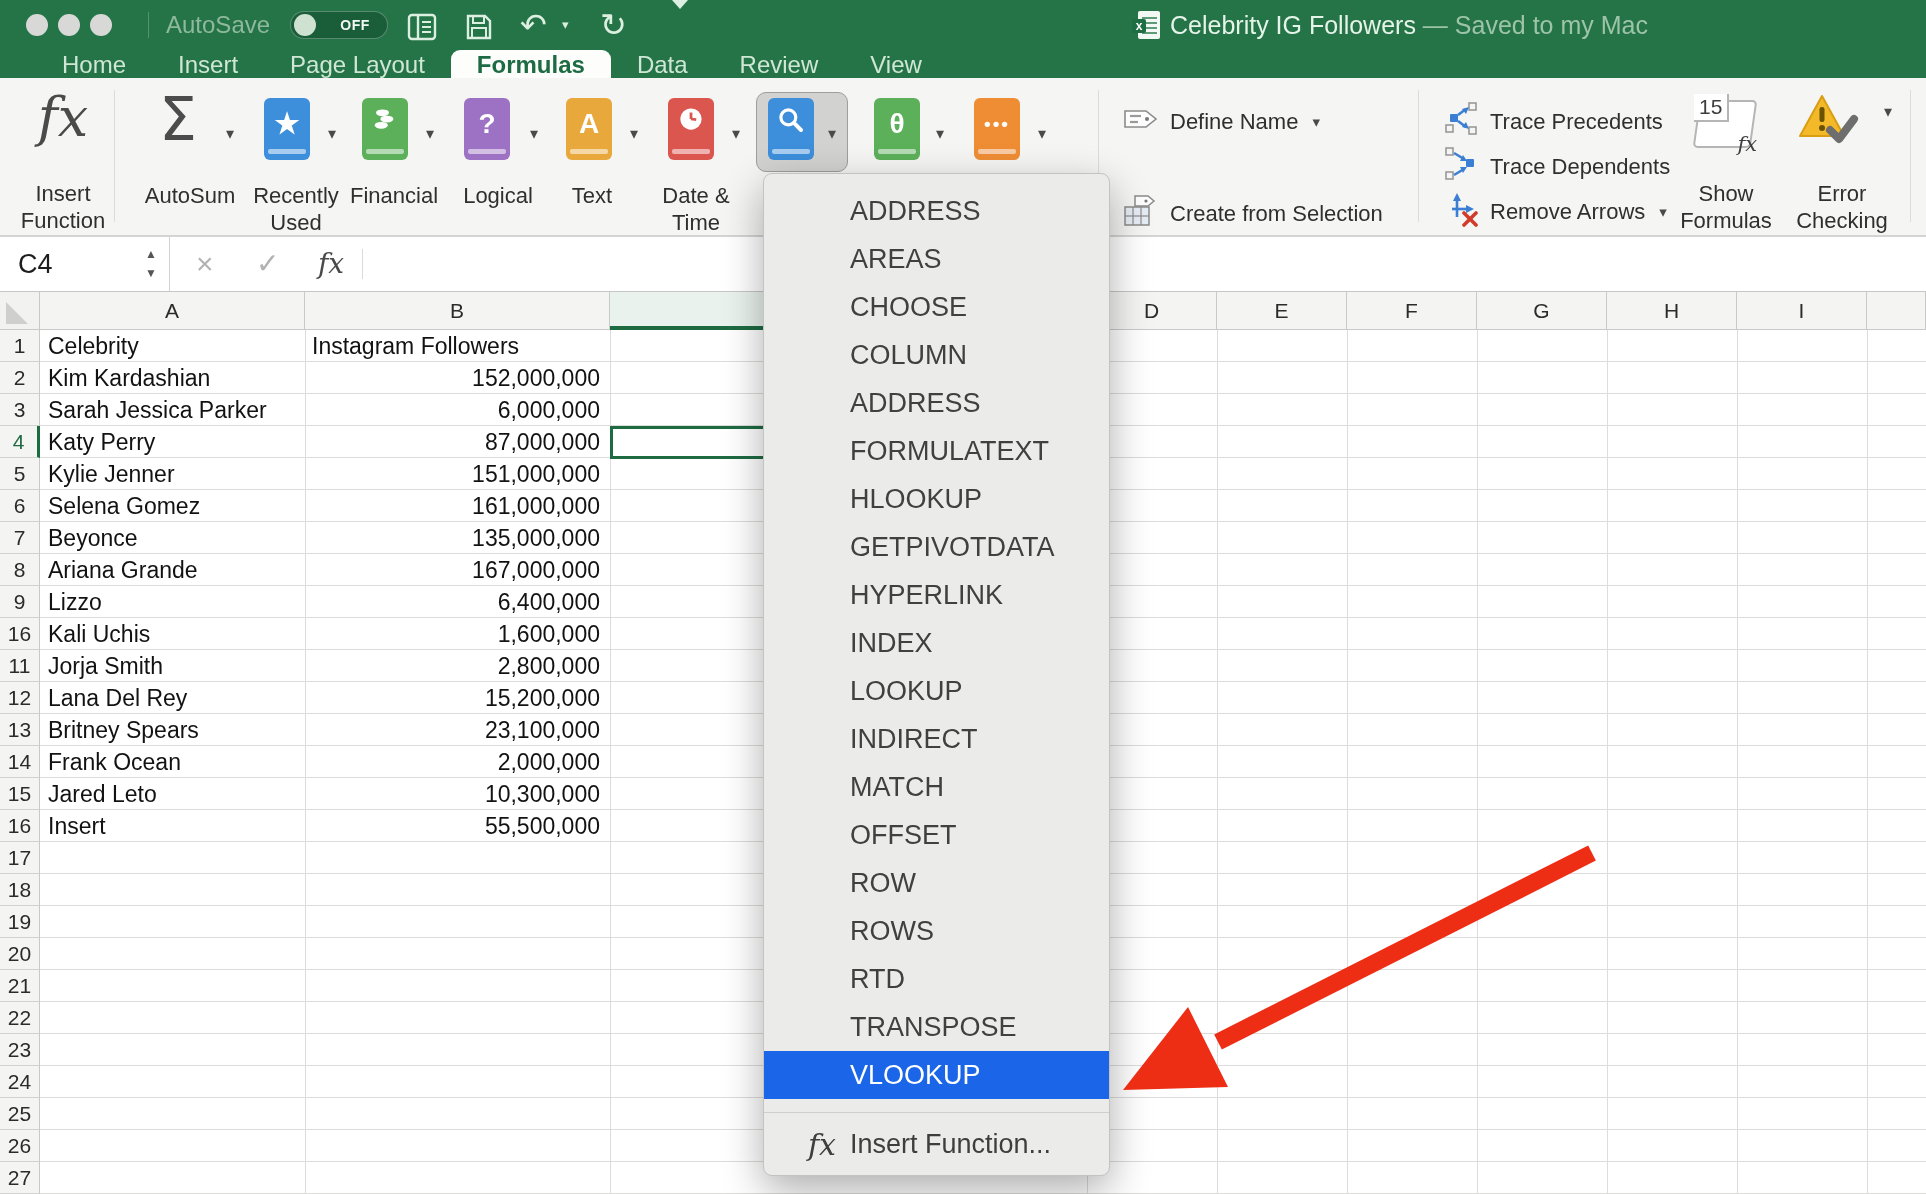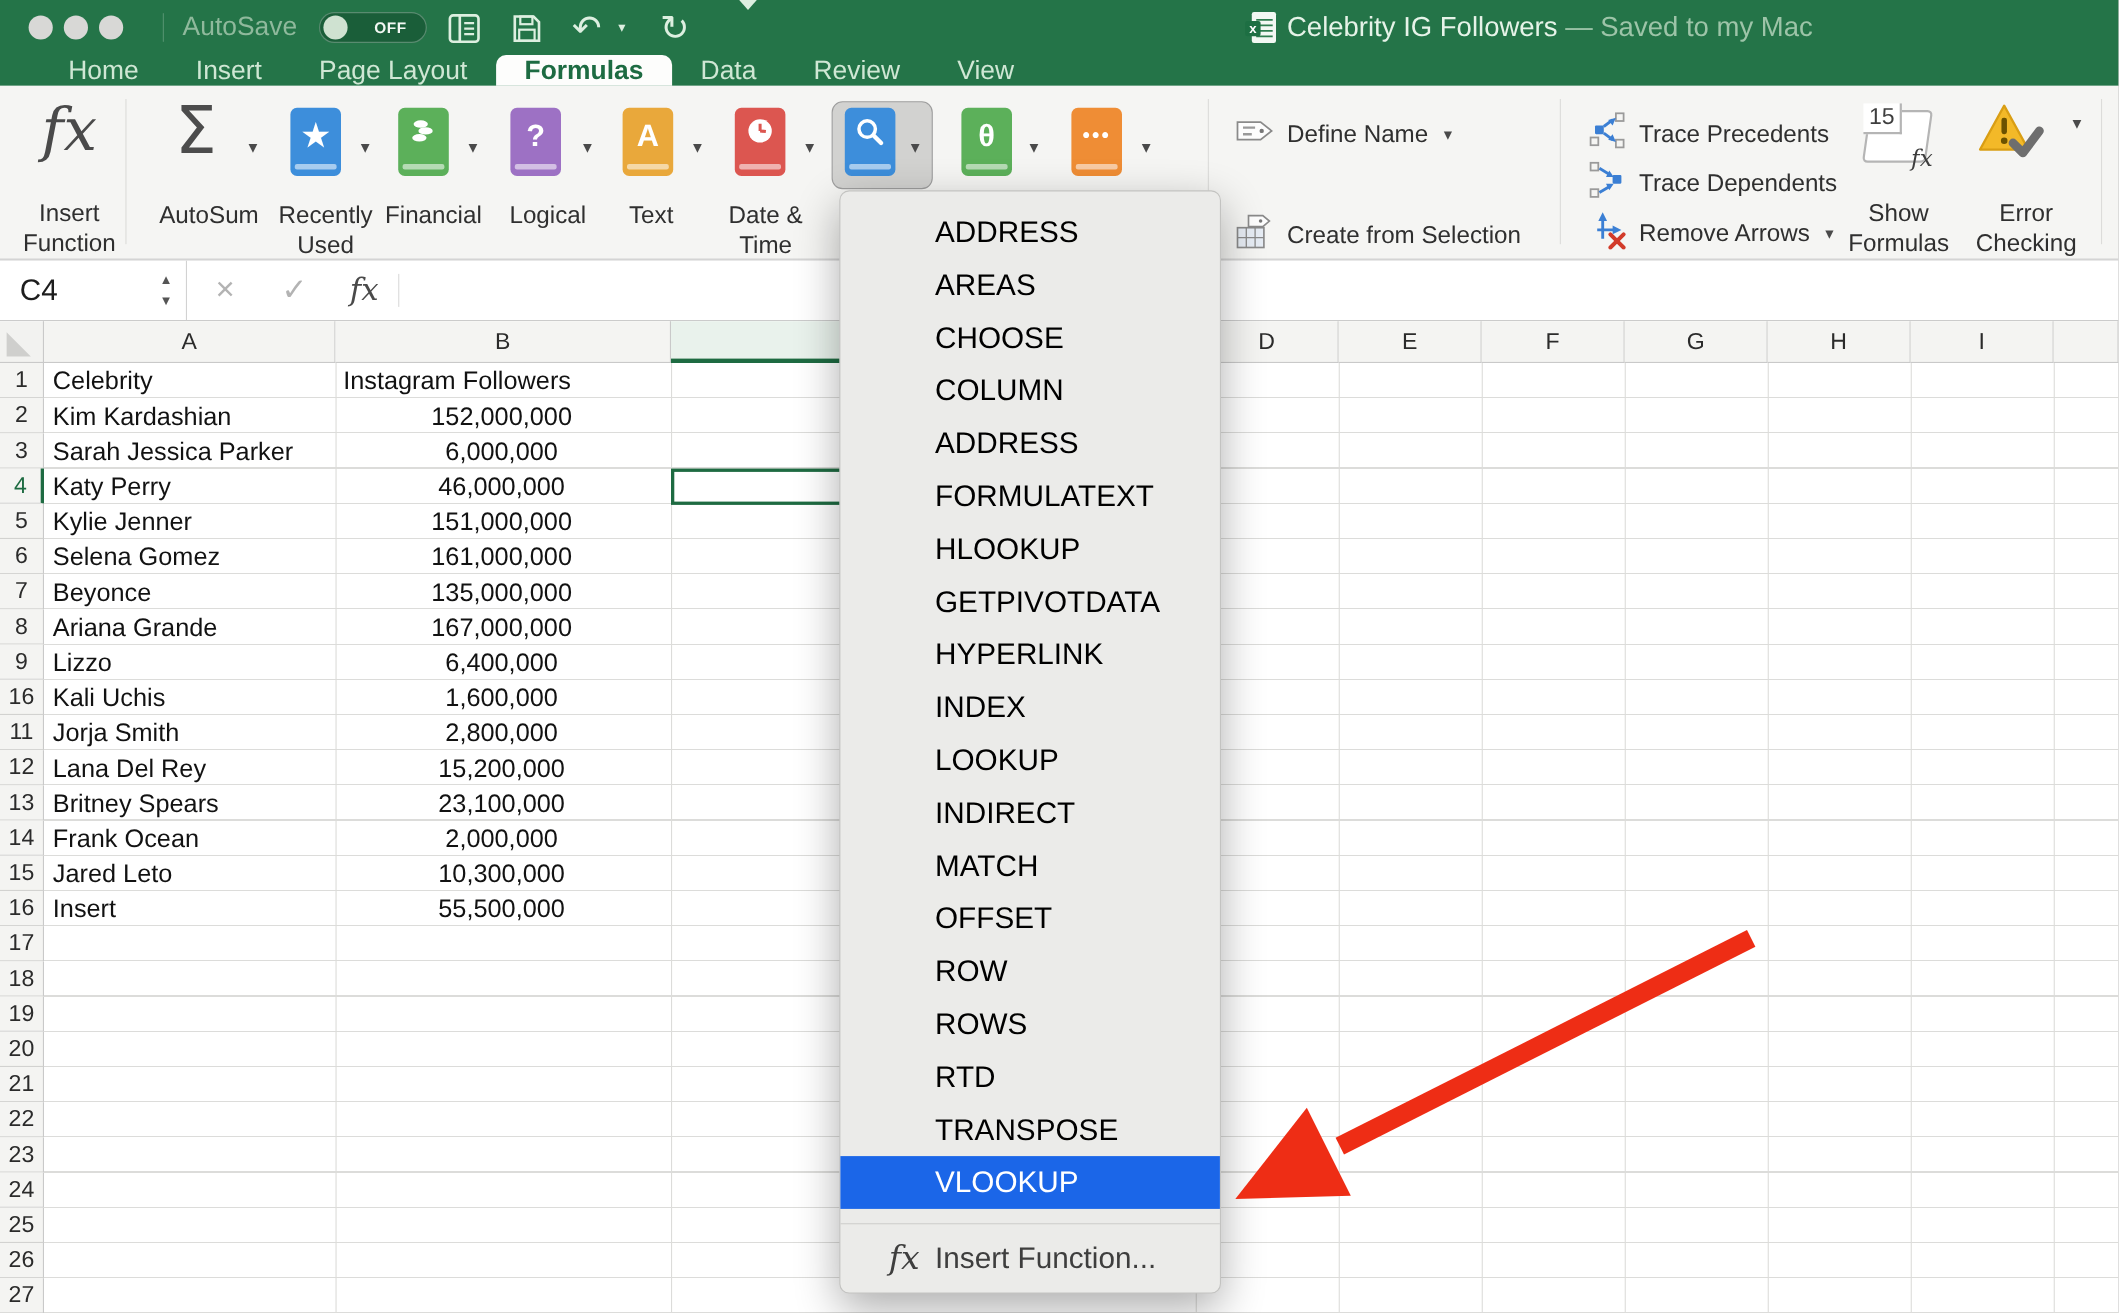--- a/index.html
+++ b/index.html
@@ -60,26 +60,26 @@
   .corner { position:absolute; left:0; top:0; width:40px; height:38px; background:#f2f2f0; border-right:1px solid #c9c9c9; border-bottom:1px solid #c9c9c9; }
   .corner-tri { position:absolute; left:6px; bottom:5px; width:0; height:0; border-bottom:22px solid #cfcfcd; border-right:22px solid transparent; }
   .colh { position:absolute; top:0; height:38px; line-height:37px; text-align:center; background:#f4f4f2; border-right:1px solid #c9c9c9; border-bottom:1px solid #c9c9c9; font-size:21px; color:#2b2b2b; }
   .colh.selected { background:#e9f2ec; border-bottom:4px solid #1e6b42; }
   .rowh { position:absolute; left:0; width:40px; height:32px; line-height:31px; text-align:center; background:#f4f4f2; border-right:1px solid #c9c9c9; border-bottom:1px solid #d2d2d0; font-size:21px; color:#2b2b2b; }
   .rowh.selected { color:#1e6b42; border-right:3px solid #1e6b42; }
   .hgrid { position:absolute; left:40px; top:38px; width:1886px; height:864px;
            background:repeating-linear-gradient(to bottom, transparent 0 31px, #dcdcda 31px 32px); }
   .vline { position:absolute; top:38px; width:1px; height:864px; background:#dcdcda; }
   .cell { position:absolute; height:32px; line-height:32px; font-size:23px; color:#121212; white-space:nowrap; overflow:hidden; }
-  .cell.num { text-align:center; }
+  .cell.num { text-align:right; }
   .sel-cell { position:absolute; left:610px; top:134px; width:478px; height:33px; border:3px solid #1e6b42; z-index:5; }
   
   .menu { position:absolute; left:763px; top:173px; width:347px; height:1003px; background:#ebebe9; border:1px solid #c3c3c1; border-radius:9px; box-shadow:0 14px 40px rgba(0,0,0,.32); z-index:50; }
   .menu-items { position:absolute; left:0; top:13px; width:100%; }
-  .mi { height:48px; line-height:48px; padding-left:86px; font-size:27px; color:#000000; }
+  .mi { height:48px; line-height:48px; padding-left:86px; font-size:27px; color:#404040; }
   .mi.hl { background:#1b66e8; color:#fff; }
   .msep { position:absolute; left:0; top:938px; width:100%; height:1px; background:#cfcfcd; }
   .mfoot { position:absolute; left:0; top:939px; width:100%; height:63px; display:flex; align-items:center; padding-left:44px; gap:14px; font-size:27px; color:#3e3e3e; }
   .mfoot .m-fx { font-family:"DejaVu Serif", serif; font-style:italic; font-size:30px; color:#3e3e3e; }
   
   .arrow-svg { position:absolute; left:1080px; top:820px; z-index:60; }
 </style>
 </head>
 <body>
 
@@ -372,21 +372,21 @@
         <div class="rowh" style="top:870px">27</div>
       </div>
     <div id="cells">
         <div class="cell" style="left:42px; top:38px; width:260px; padding-left:6px">Celebrity</div>
         <div class="cell" style="left:306px; top:38px; width:302px; padding-left:6px; padding-right:8px">Instagram Followers</div>
         <div class="cell" style="left:42px; top:70px; width:260px; padding-left:6px">Kim Kardashian</div>
         <div class="cell num" style="left:306px; top:70px; width:302px; padding-left:6px; padding-right:8px">152,000,000</div>
         <div class="cell" style="left:42px; top:102px; width:260px; padding-left:6px">Sarah Jessica Parker</div>
         <div class="cell num" style="left:306px; top:102px; width:302px; padding-left:6px; padding-right:8px">6,000,000</div>
         <div class="cell" style="left:42px; top:134px; width:260px; padding-left:6px">Katy Perry</div>
-        <div class="cell num" style="left:306px; top:134px; width:302px; padding-left:6px; padding-right:8px">46,000,000</div>
+        <div class="cell num" style="left:306px; top:134px; width:302px; padding-left:6px; padding-right:8px">87,000,000</div>
         <div class="cell" style="left:42px; top:166px; width:260px; padding-left:6px">Kylie Jenner</div>
         <div class="cell num" style="left:306px; top:166px; width:302px; padding-left:6px; padding-right:8px">151,000,000</div>
         <div class="cell" style="left:42px; top:198px; width:260px; padding-left:6px">Selena Gomez</div>
         <div class="cell num" style="left:306px; top:198px; width:302px; padding-left:6px; padding-right:8px">161,000,000</div>
         <div class="cell" style="left:42px; top:230px; width:260px; padding-left:6px">Beyonce</div>
         <div class="cell num" style="left:306px; top:230px; width:302px; padding-left:6px; padding-right:8px">135,000,000</div>
         <div class="cell" style="left:42px; top:262px; width:260px; padding-left:6px">Ariana Grande</div>
         <div class="cell num" style="left:306px; top:262px; width:302px; padding-left:6px; padding-right:8px">167,000,000</div>
         <div class="cell" style="left:42px; top:294px; width:260px; padding-left:6px">Lizzo</div>
         <div class="cell num" style="left:306px; top:294px; width:302px; padding-left:6px; padding-right:8px">6,400,000</div>

